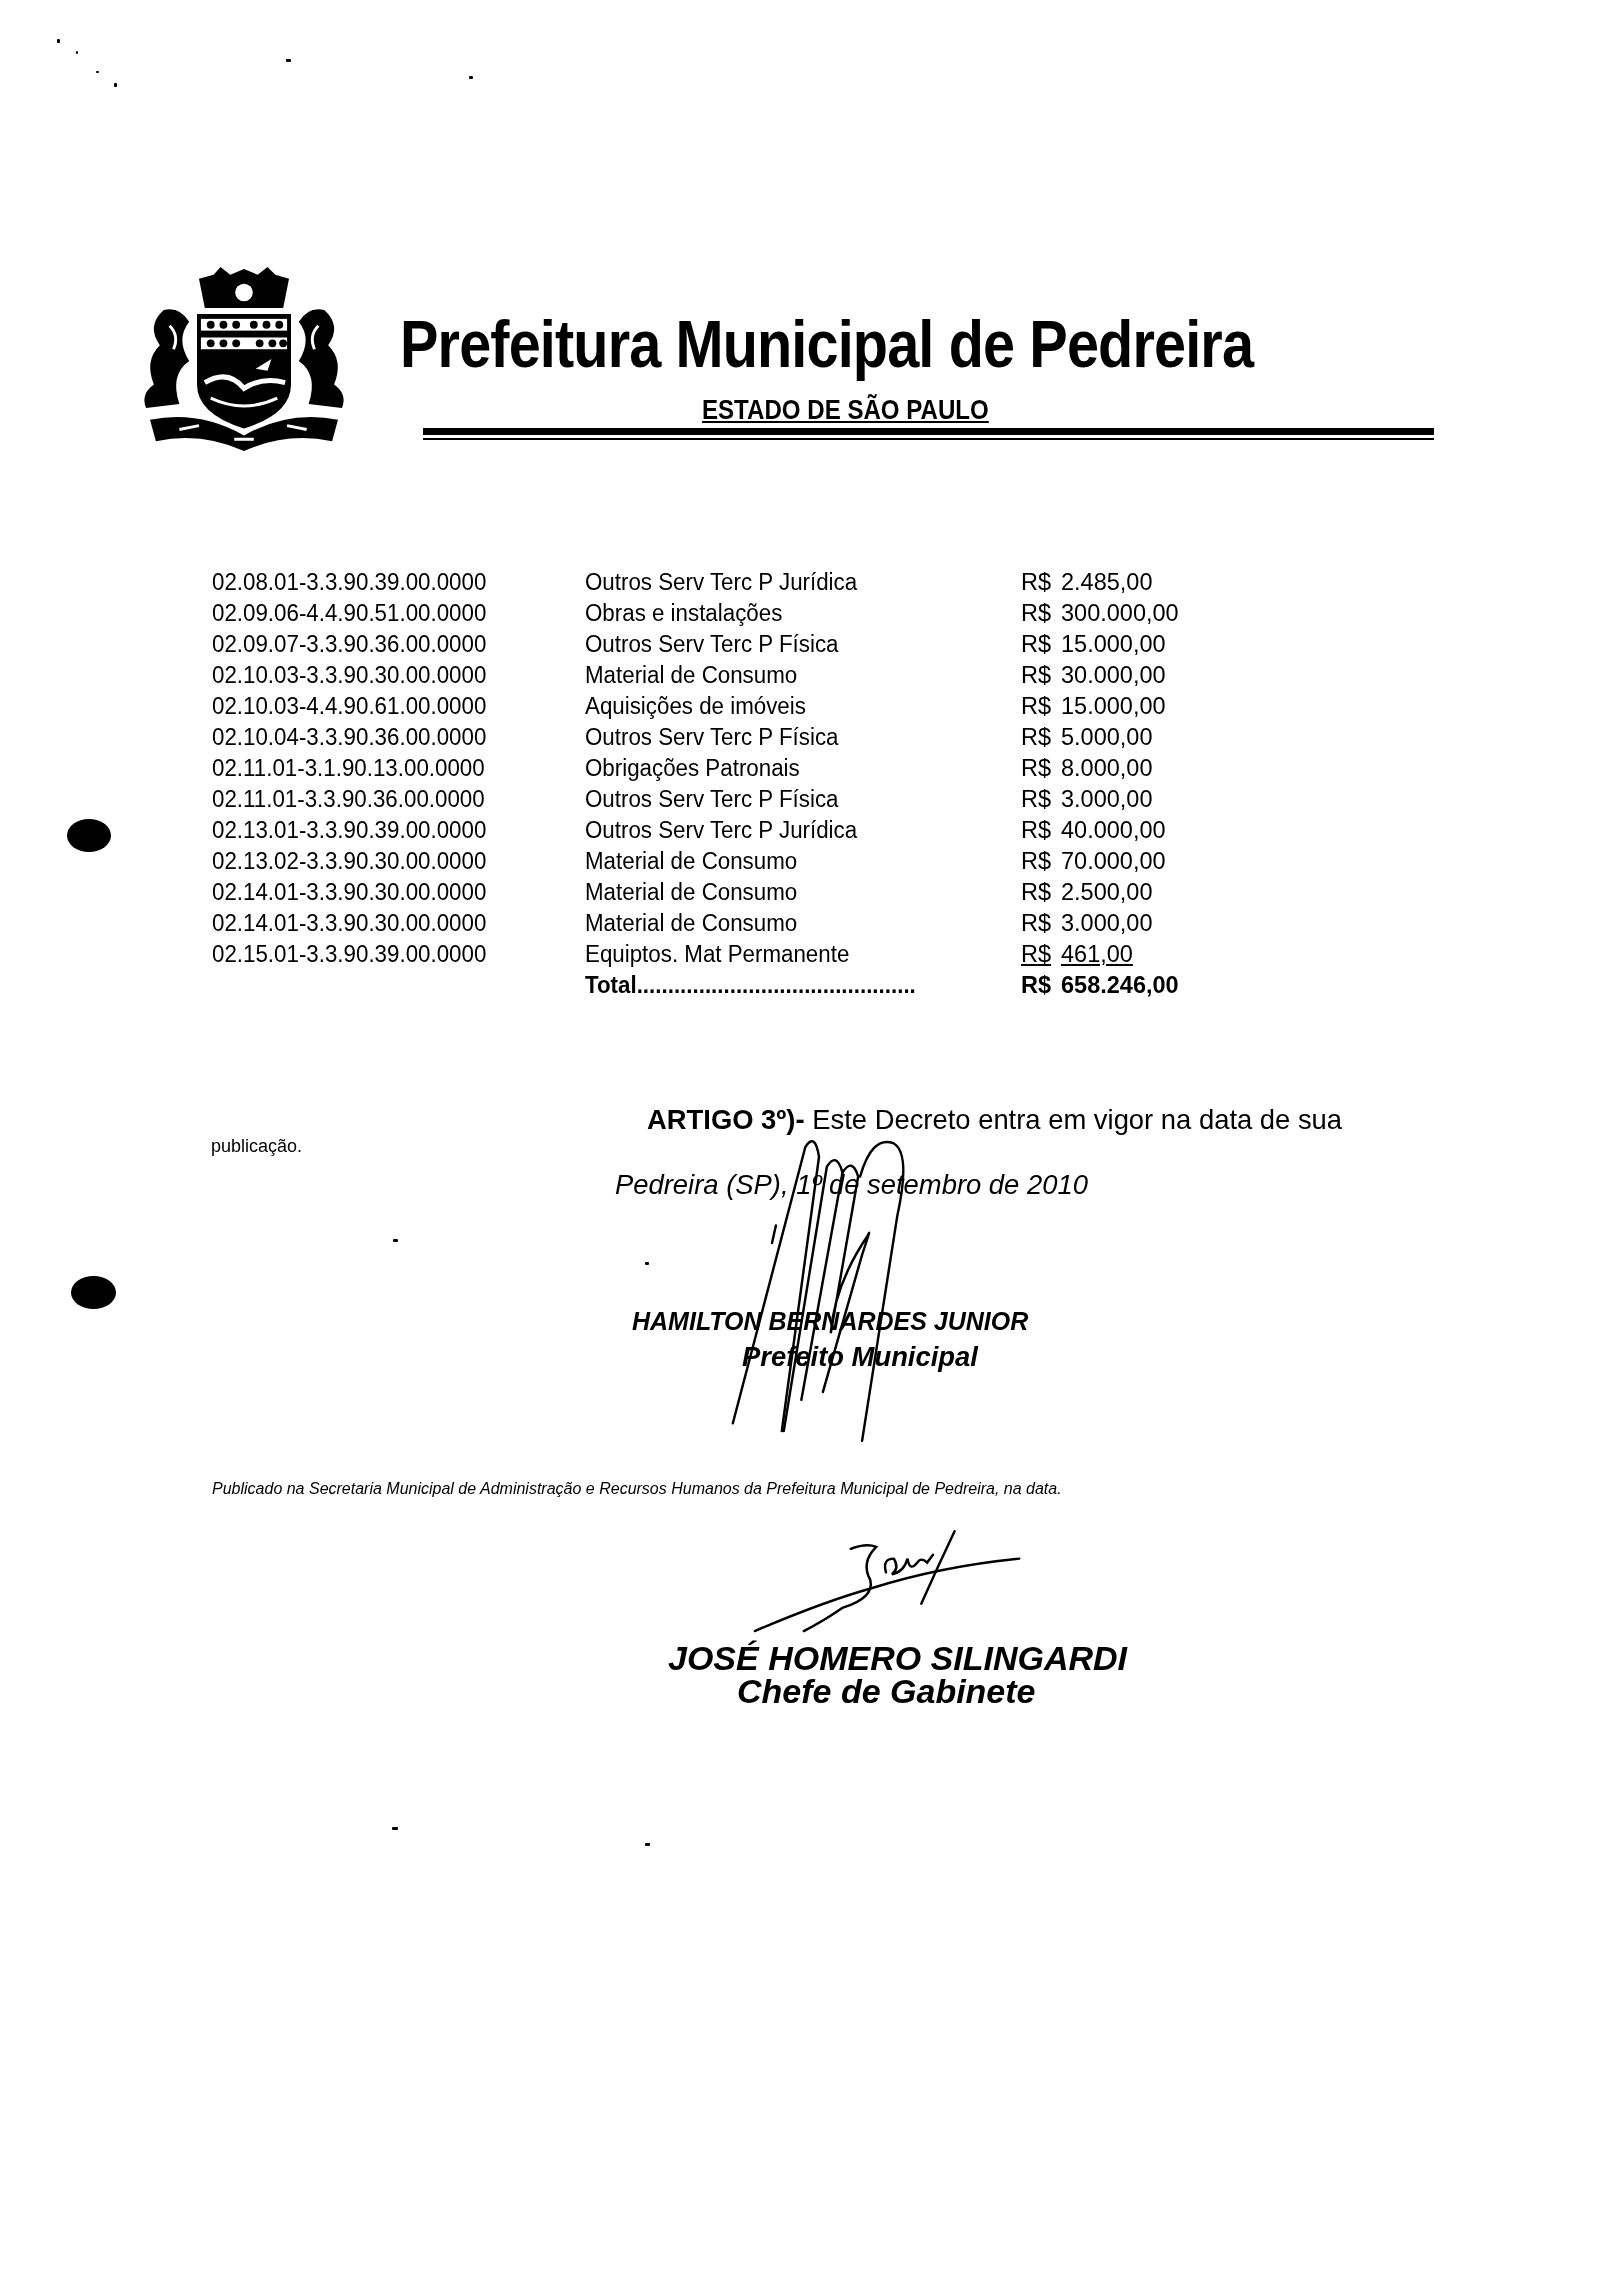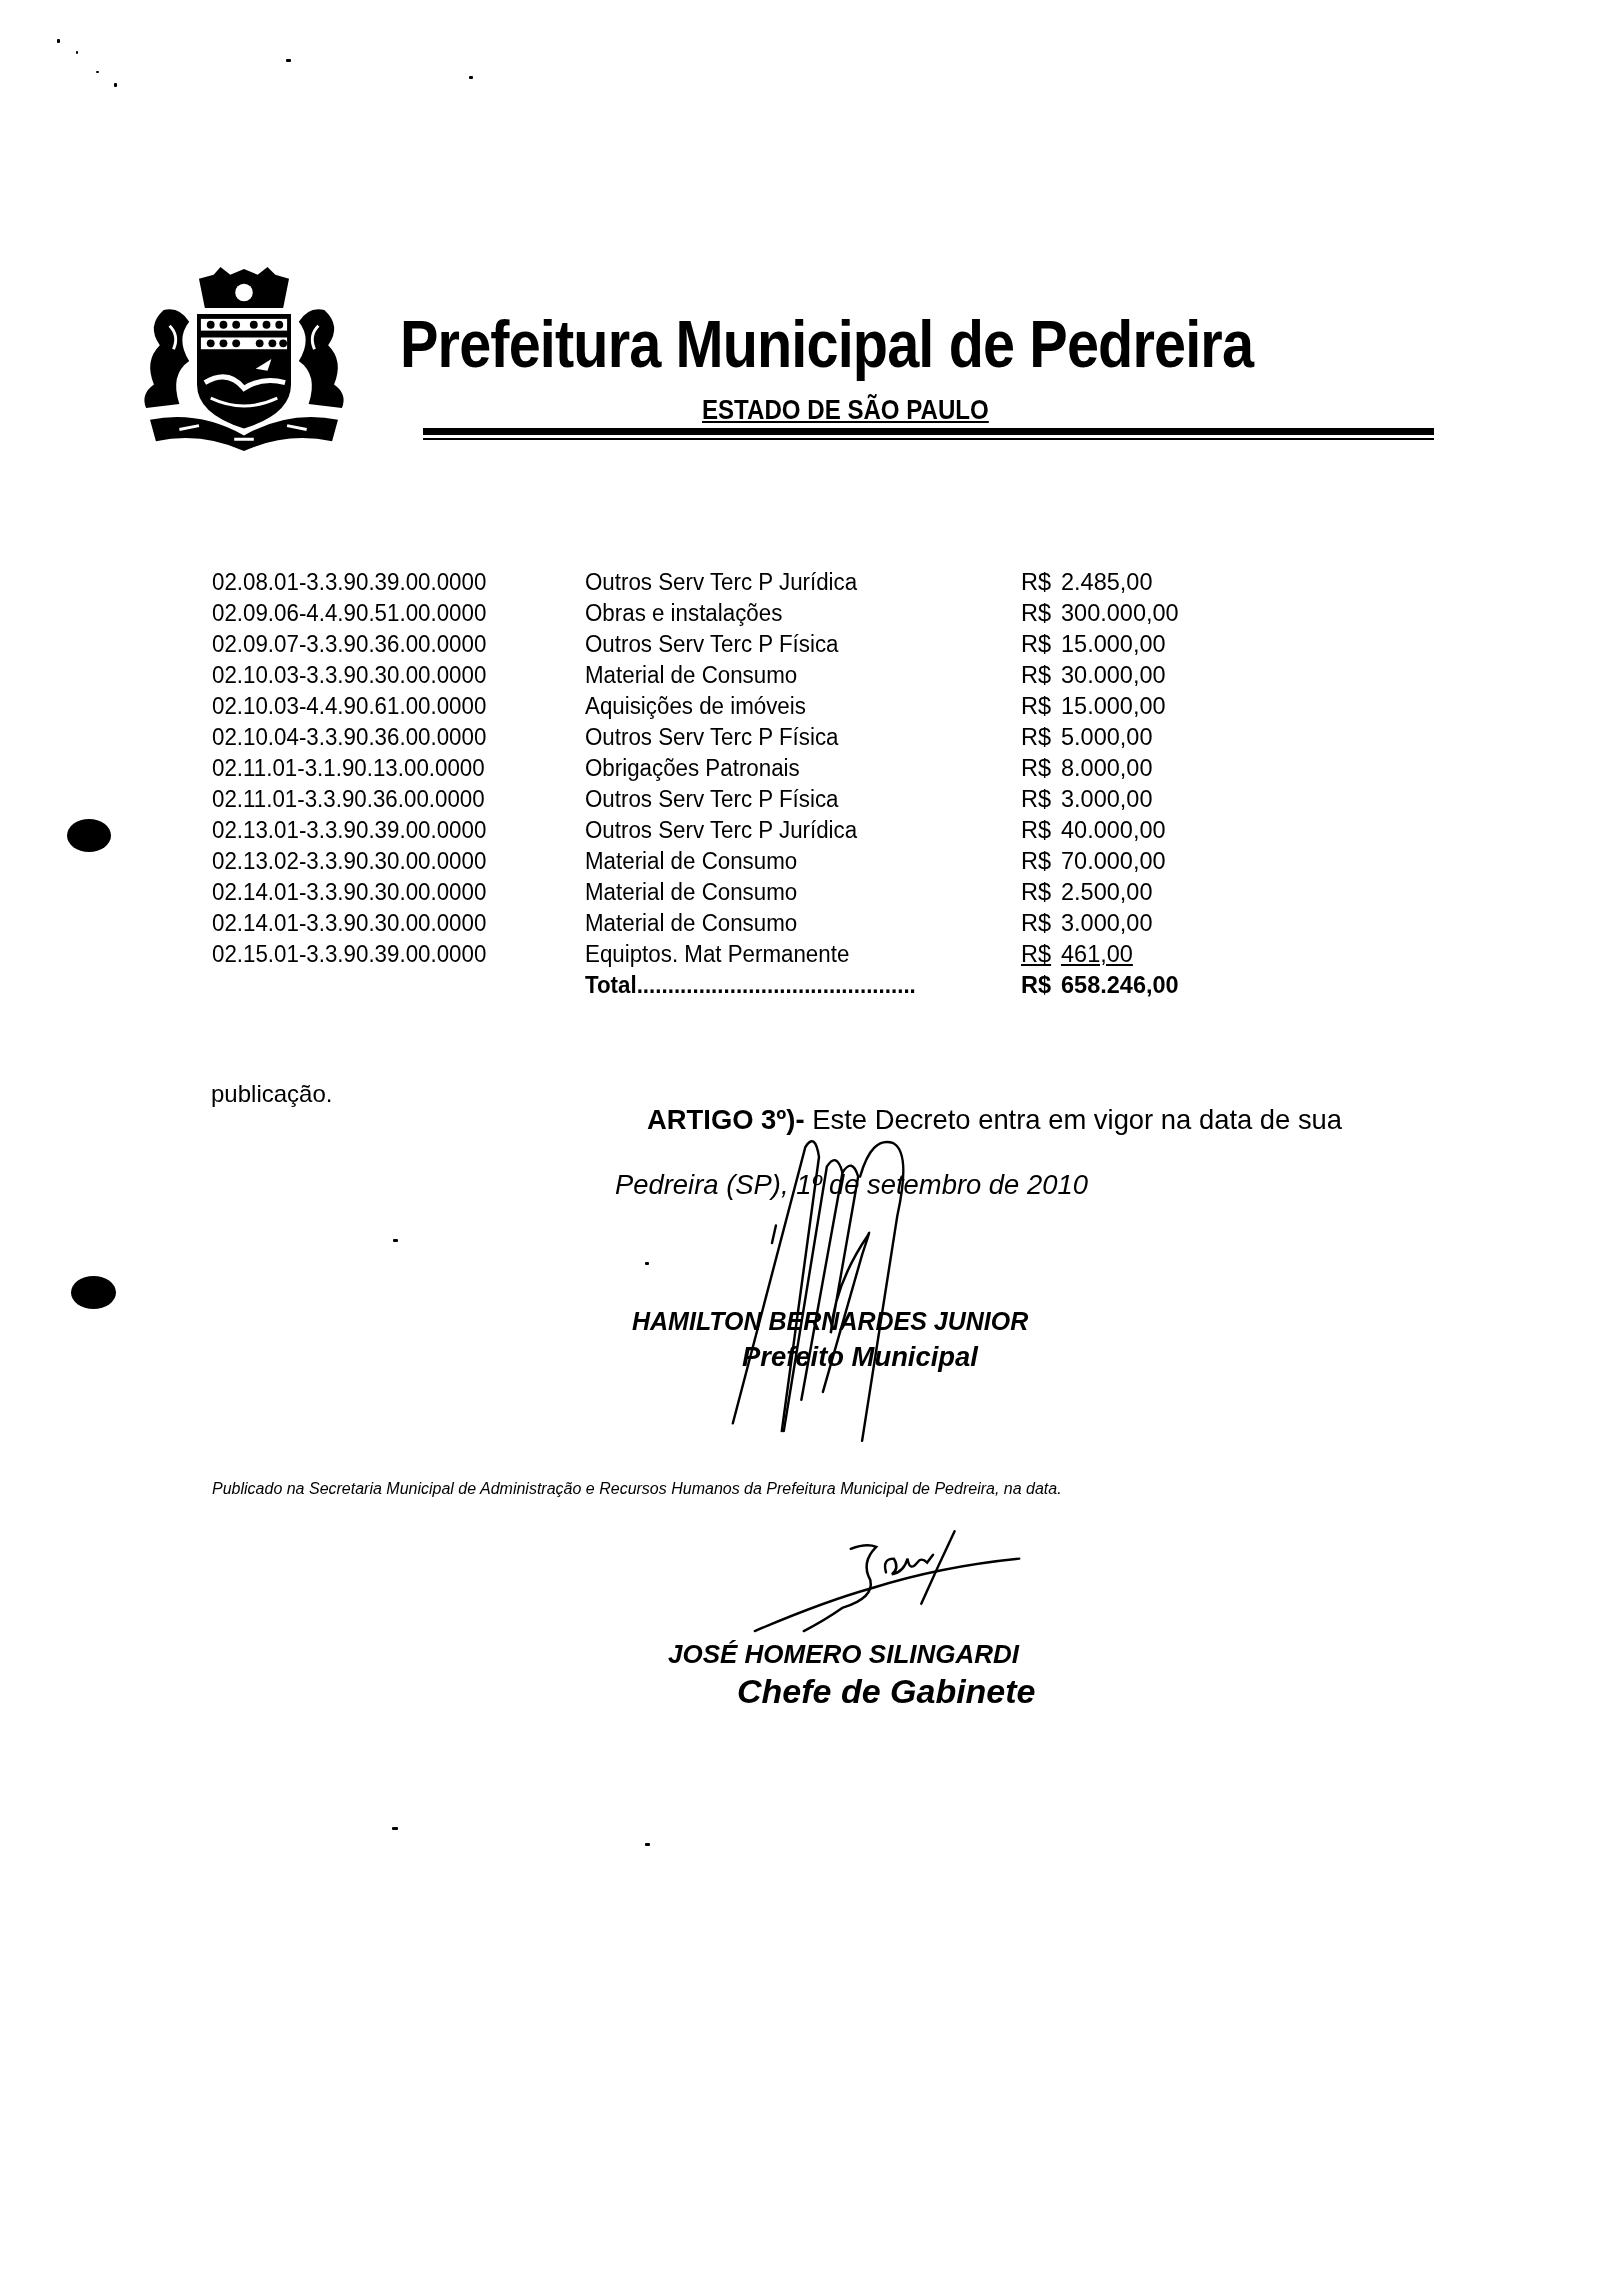--- a/index.html
+++ b/index.html
@@ -25,27 +25,27 @@
   .c-code { position: absolute; left: 0; transform: scaleX(0.95); transform-origin: left center; }
   .c-desc { position: absolute; left: 373px; transform: scaleX(0.95); transform-origin: left center; }
   .c-cur { position: absolute; left: 809px; }
   .c-val { position: absolute; right: -1065px; width: 216px; }
   .row.underline .c-cur, .row.underline .c-val { text-decoration: underline; }
   .row.total { font-weight: bold; }
 
   
   .artigo { left: 647px; top: 1104px; font-size: 27.4px; white-space: nowrap; }
   .artigo b { font-weight: bold; }
-  .publicacao { left: 211px; top: 1080px; font-size: 24px; }
+  .publicacao { left: 211px; top: 1136px; font-size: 18px; }
   .dateline { left: 615px; top: 1169px; font-size: 27.4px; font-style: italic; white-space: nowrap; }
   .sig1-name { left: 632px; top: 1307px; font-size: 25px; font-weight: bold; font-style: italic; white-space: nowrap; }
   .sig1-role { left: 742px; top: 1341px; font-size: 27.4px; font-weight: bold; font-style: italic; white-space: nowrap; }
 
   .published { left: 212px; top: 1472px; width: 1315px; font-size: 16px; font-style: italic; line-height: 33px; text-align: justify; text-align-last: left; }
-  .sig2-name { left: 668px; top: 1639px; font-size: 26px; font-weight: bold; font-style: italic; white-space: nowrap; }
+  .sig2-name { left: 668px; top: 1639px; font-size: 34px; font-weight: bold; font-style: italic; white-space: nowrap; }
   .sig2-role { left: 737px; top: 1672px; font-size: 34px; font-weight: bold; font-style: italic; white-space: nowrap; }
 
   svg.signature { position: absolute; overflow: visible; }
 </style>
 </head>
 <body>
 
 <div class="speck" style="left:57px;top:39px;width:2.9px;height:3.9px;"></div>
 <div class="speck" style="left:76px;top:51px;width:2px;height:2.9px;"></div>
 <div class="speck" style="left:96px;top:71px;width:2.9px;height:2px;"></div>

